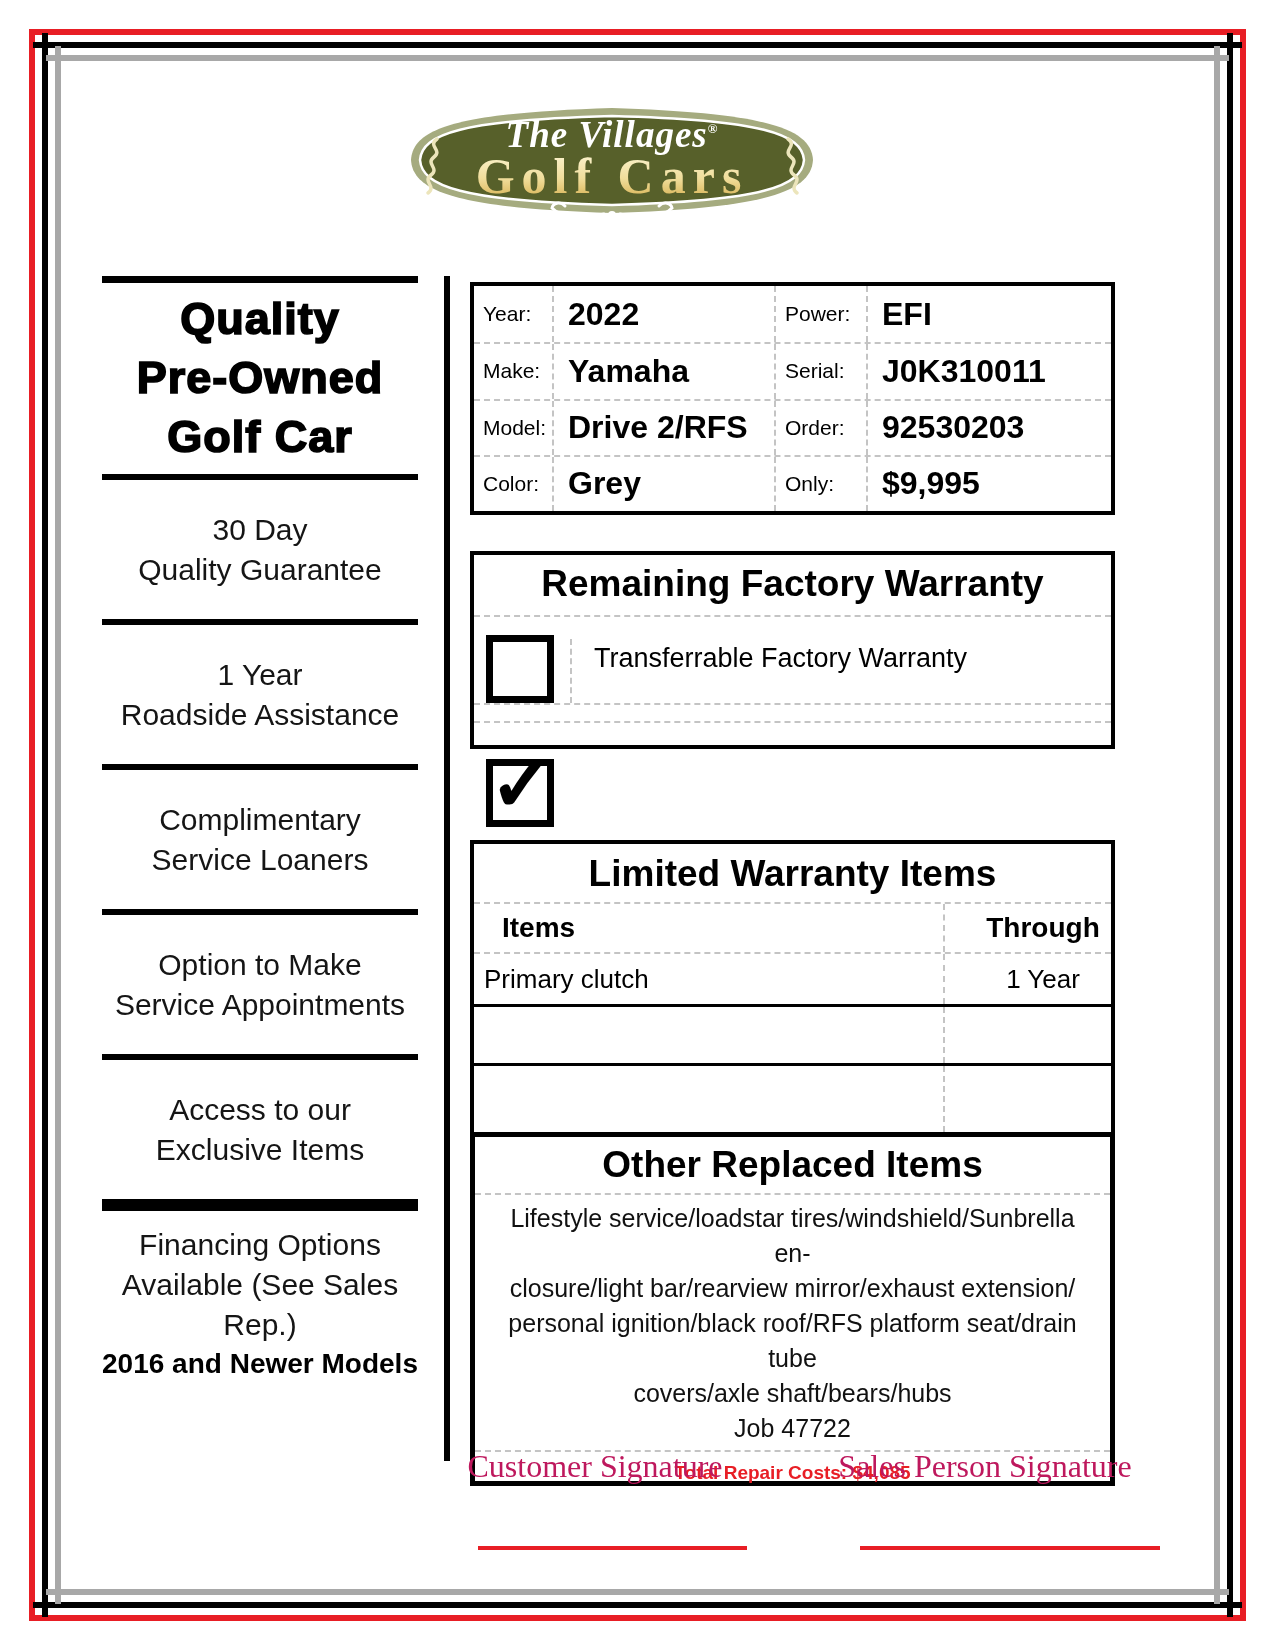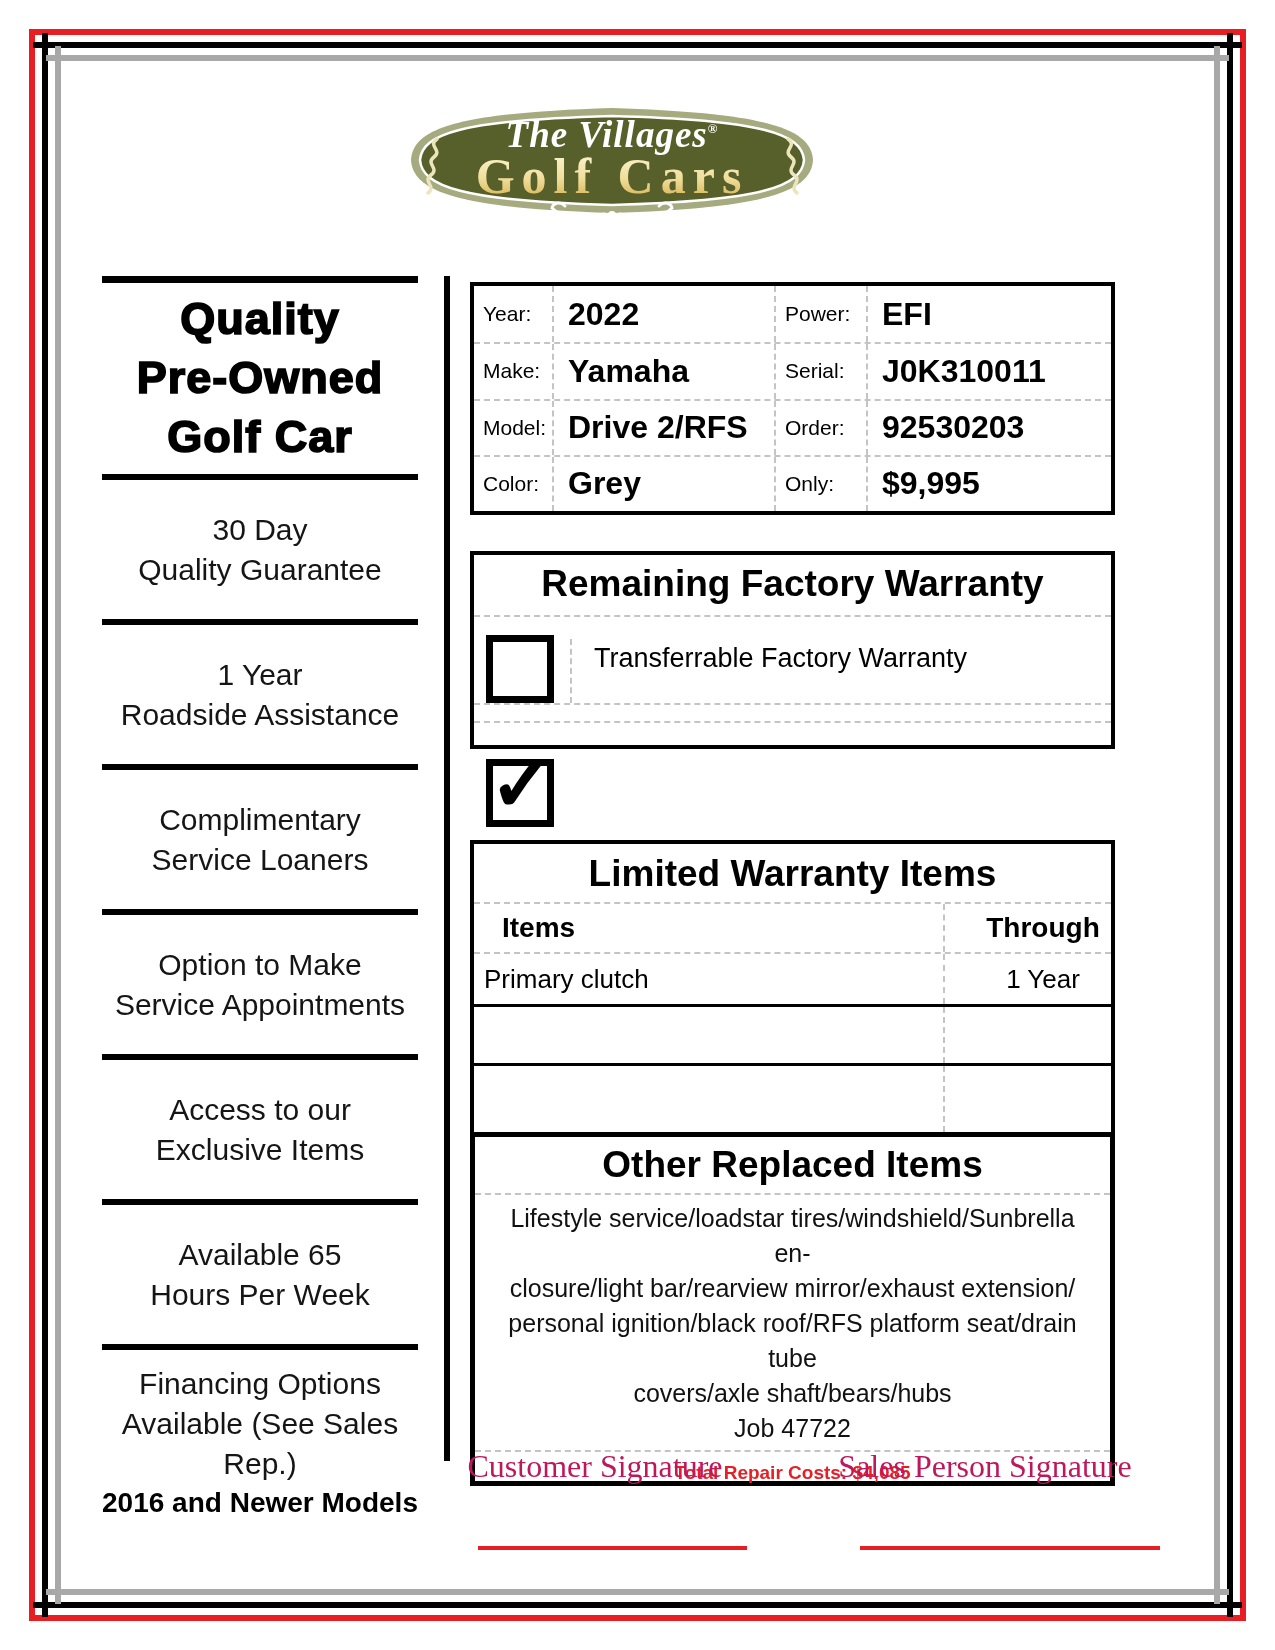--- a/index.html
+++ b/index.html
@@ -119,24 +119,20 @@
   <div class="sb-item">
     <div>Option to Make</div>
     <div>Service Appointments</div>
   </div>
   <div class="rule thin"></div>
   <div class="sb-item">
     <div>Access to our</div>
     <div>Exclusive Items</div>
   </div>
   <div class="rule thin"></div>
-  <div class="sb-item">
-    <div>Available 65</div>
-    <div>Hours Per Week</div>
-  </div>
   <div class="rule thin"></div>
   <div class="sb-item last">
     <div>Financing Options</div>
     <div>Available (See Sales Rep.)</div>
     <div class="sb-bold">2016 and Newer Models</div>
   </div>
 </div>
 <div class="divider"></div>
 
 <div class="car-table">

